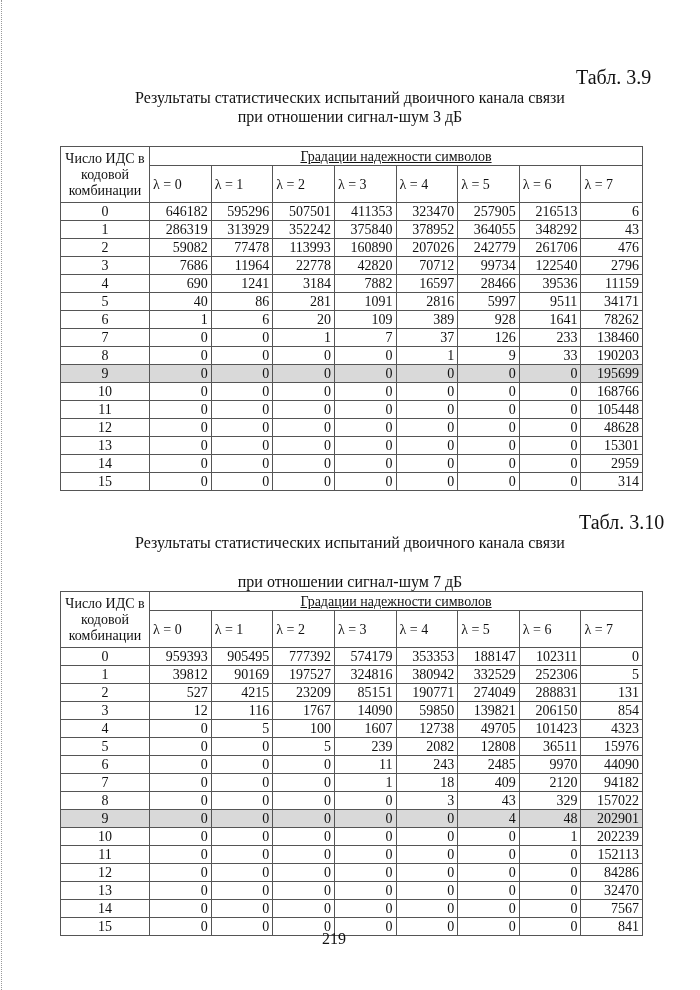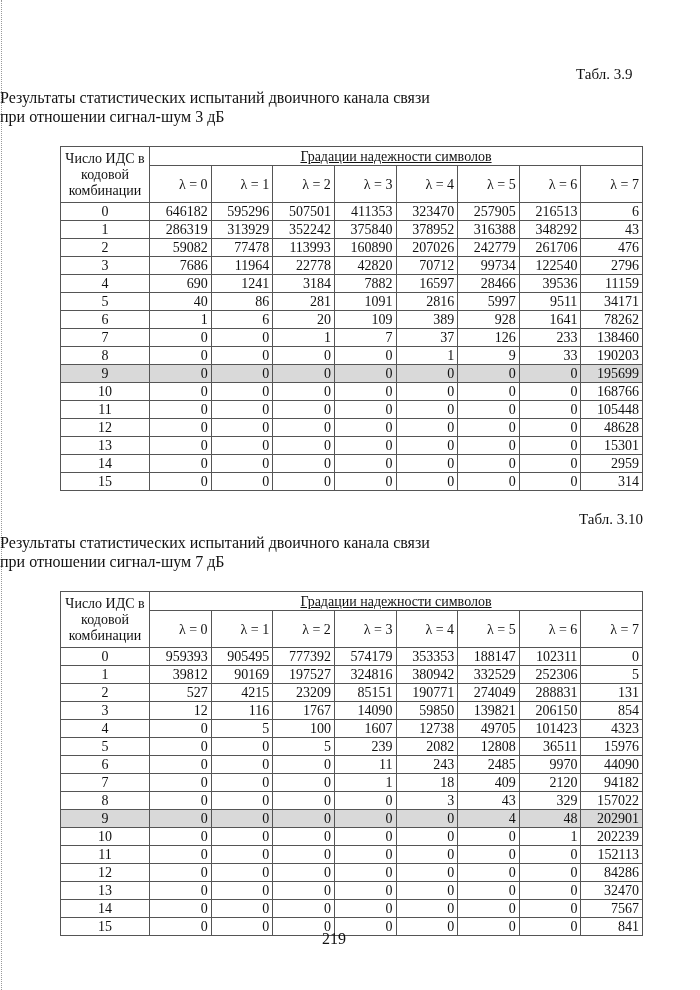--- a/index.html
+++ b/index.html
@@ -5,32 +5,32 @@
   html, body { margin: 0; padding: 0; }
   body {
     width: 700px; height: 990px; background: #ffffff; position: relative;
     font-family: "Liberation Serif", "DejaVu Serif", serif; color: #111;
     overflow: hidden;
   }
   .left-edge {
     position: absolute; left: 1px; top: 0; bottom: 0; width: 0;
     border-left: 1px dotted #999;
   }
-  .tab-num { position: absolute; font-size: 15px; }
-  .caption { position: absolute; left: 0; width: 700px; font-size: 16px; line-height: 19px; }
+  .tab-num { position: absolute; font-size: 20px; }
+  .caption { position: absolute; left: 0; width: 700px; text-align: center; font-size: 16px; line-height: 19px; }
   table.data {
     position: absolute; border-collapse: collapse; font-size: 14px; table-layout: fixed; padding-left: 36px;
   }
   table.data td, table.data th {
     border: 1px solid #555; padding: 0 3px; font-weight: normal; line-height: 17px;
     height: 16px;
   }
   table.data th.row-head { width: 82px; text-align: center; font-size: 14px; line-height: 16px; }
   table.data th.group { text-align: center; height: 18px; text-decoration: underline; }
-  table.data th.lam { text-align: right; font-style: normal; height: 36px; }
+  table.data th.lam { text-align: left; font-style: normal; height: 36px; }
   table.data td.num { text-align: right; width: 54px; }
   table.data td.idx { text-align: center; }
   table.data tr.shaded td { background: #d9d9d9; }
   .page-num { position: absolute; left: 0; width: 668px; text-align: center; top: 930px; font-size: 16px; }
 </style>
 </head>
 <body>
 
 <div class="left-edge"></div>
 
@@ -64,21 +64,21 @@
         <td class="num">216513</td>
         <td class="num">6</td>
       </tr>
       <tr>
         <td class="idx">1</td>
         <td class="num">286319</td>
         <td class="num">313929</td>
         <td class="num">352242</td>
         <td class="num">375840</td>
         <td class="num">378952</td>
-        <td class="num">316388</td>
+        <td class="num">364055</td>
         <td class="num">348292</td>
         <td class="num">43</td>
       </tr>
       <tr>
         <td class="idx">2</td>
         <td class="num">59082</td>
         <td class="num">77478</td>
         <td class="num">113993</td>
         <td class="num">160890</td>
         <td class="num">207026</td>
@@ -227,21 +227,21 @@
         <td class="num">0</td>
         <td class="num">0</td>
         <td class="num">0</td>
         <td class="num">314</td>
       </tr>
     </tbody>
   </table>
 
 <div class="tab-num" style="left:567px; top:511px;margin-left:12px;">Табл. 3.10</div>
 <div class="caption" style="top:533px;">Результаты статистических испытаний двоичного канала связи</div>
-<div class="caption" style="top:552px;">при отношении сигнал-шум 7 дБ</div>
+<div class="caption" style="top:572px;">при отношении сигнал-шум 7 дБ</div>
 <table class="data" id="t1" style="left:60px; top:591px; width:583px;">
     <tbody>
       <tr>
         <th class="row-head" rowspan="2">Число ИДС в кодовой комбинации</th>
         <th class="group" colspan="8">Градации надежности символов</th>
       </tr>
       <tr>
         <th class="lam">λ = 0</th>
         <th class="lam">λ = 1</th>
         <th class="lam">λ = 2</th>

